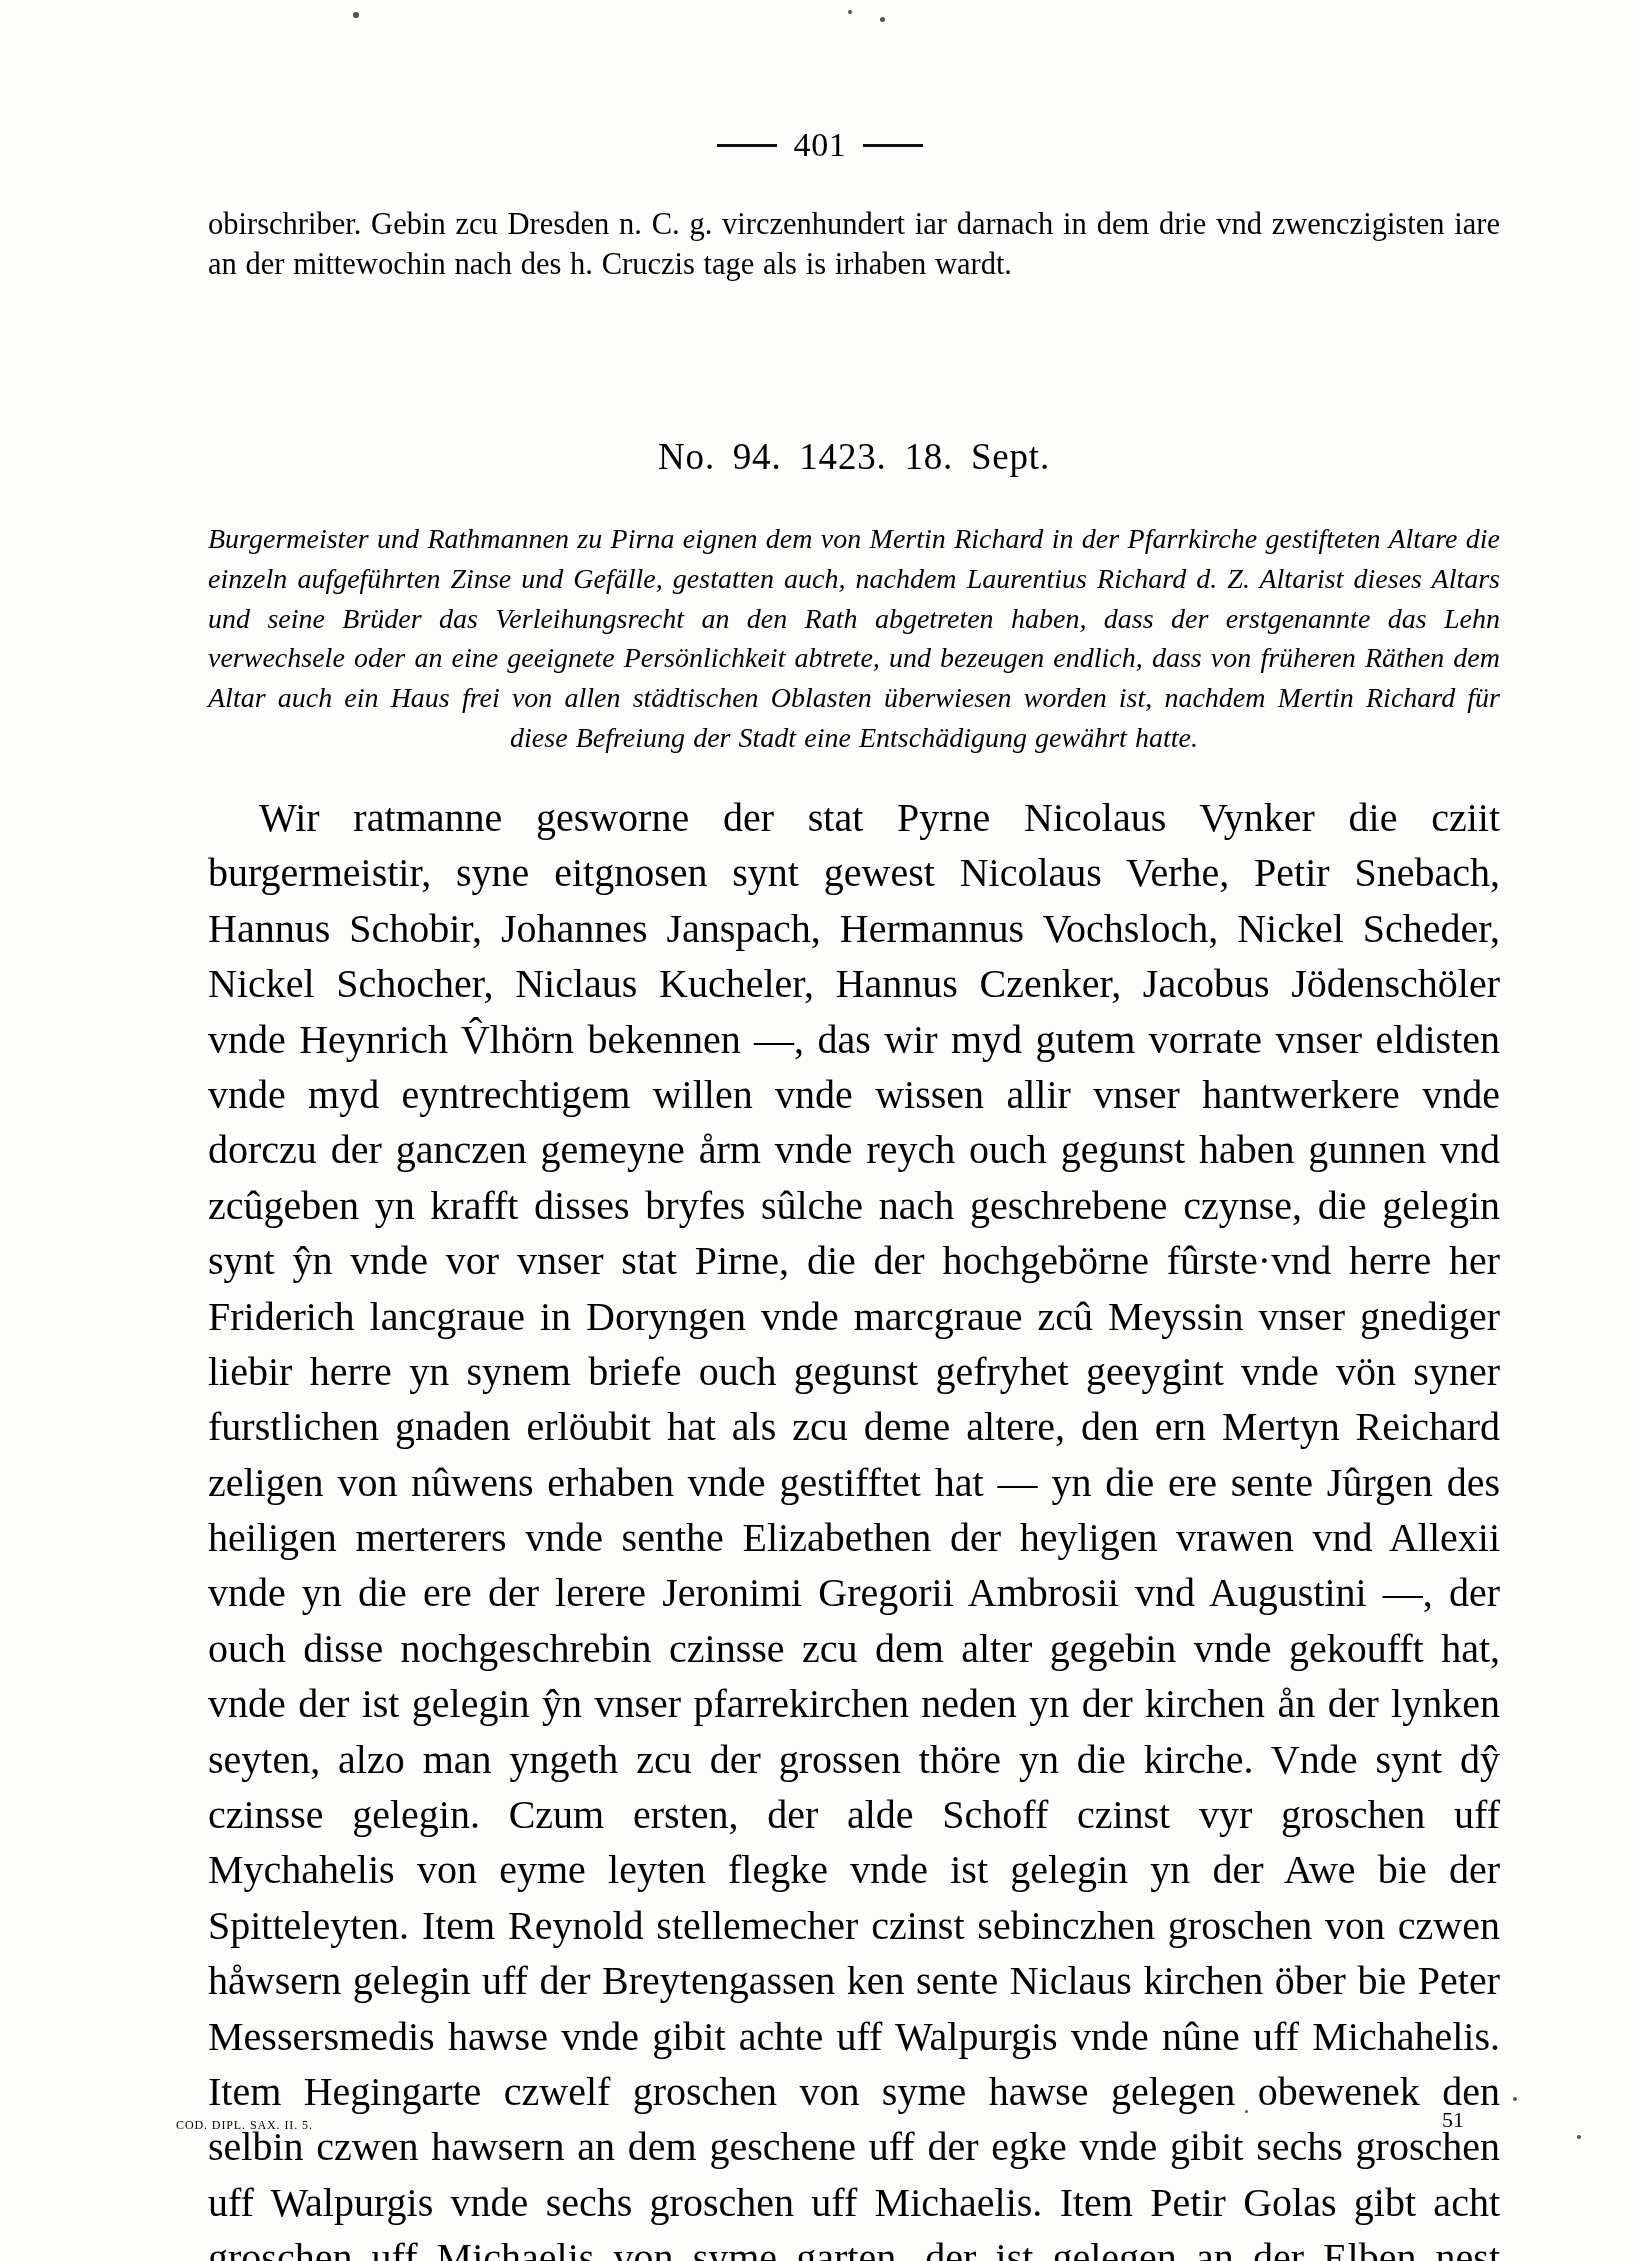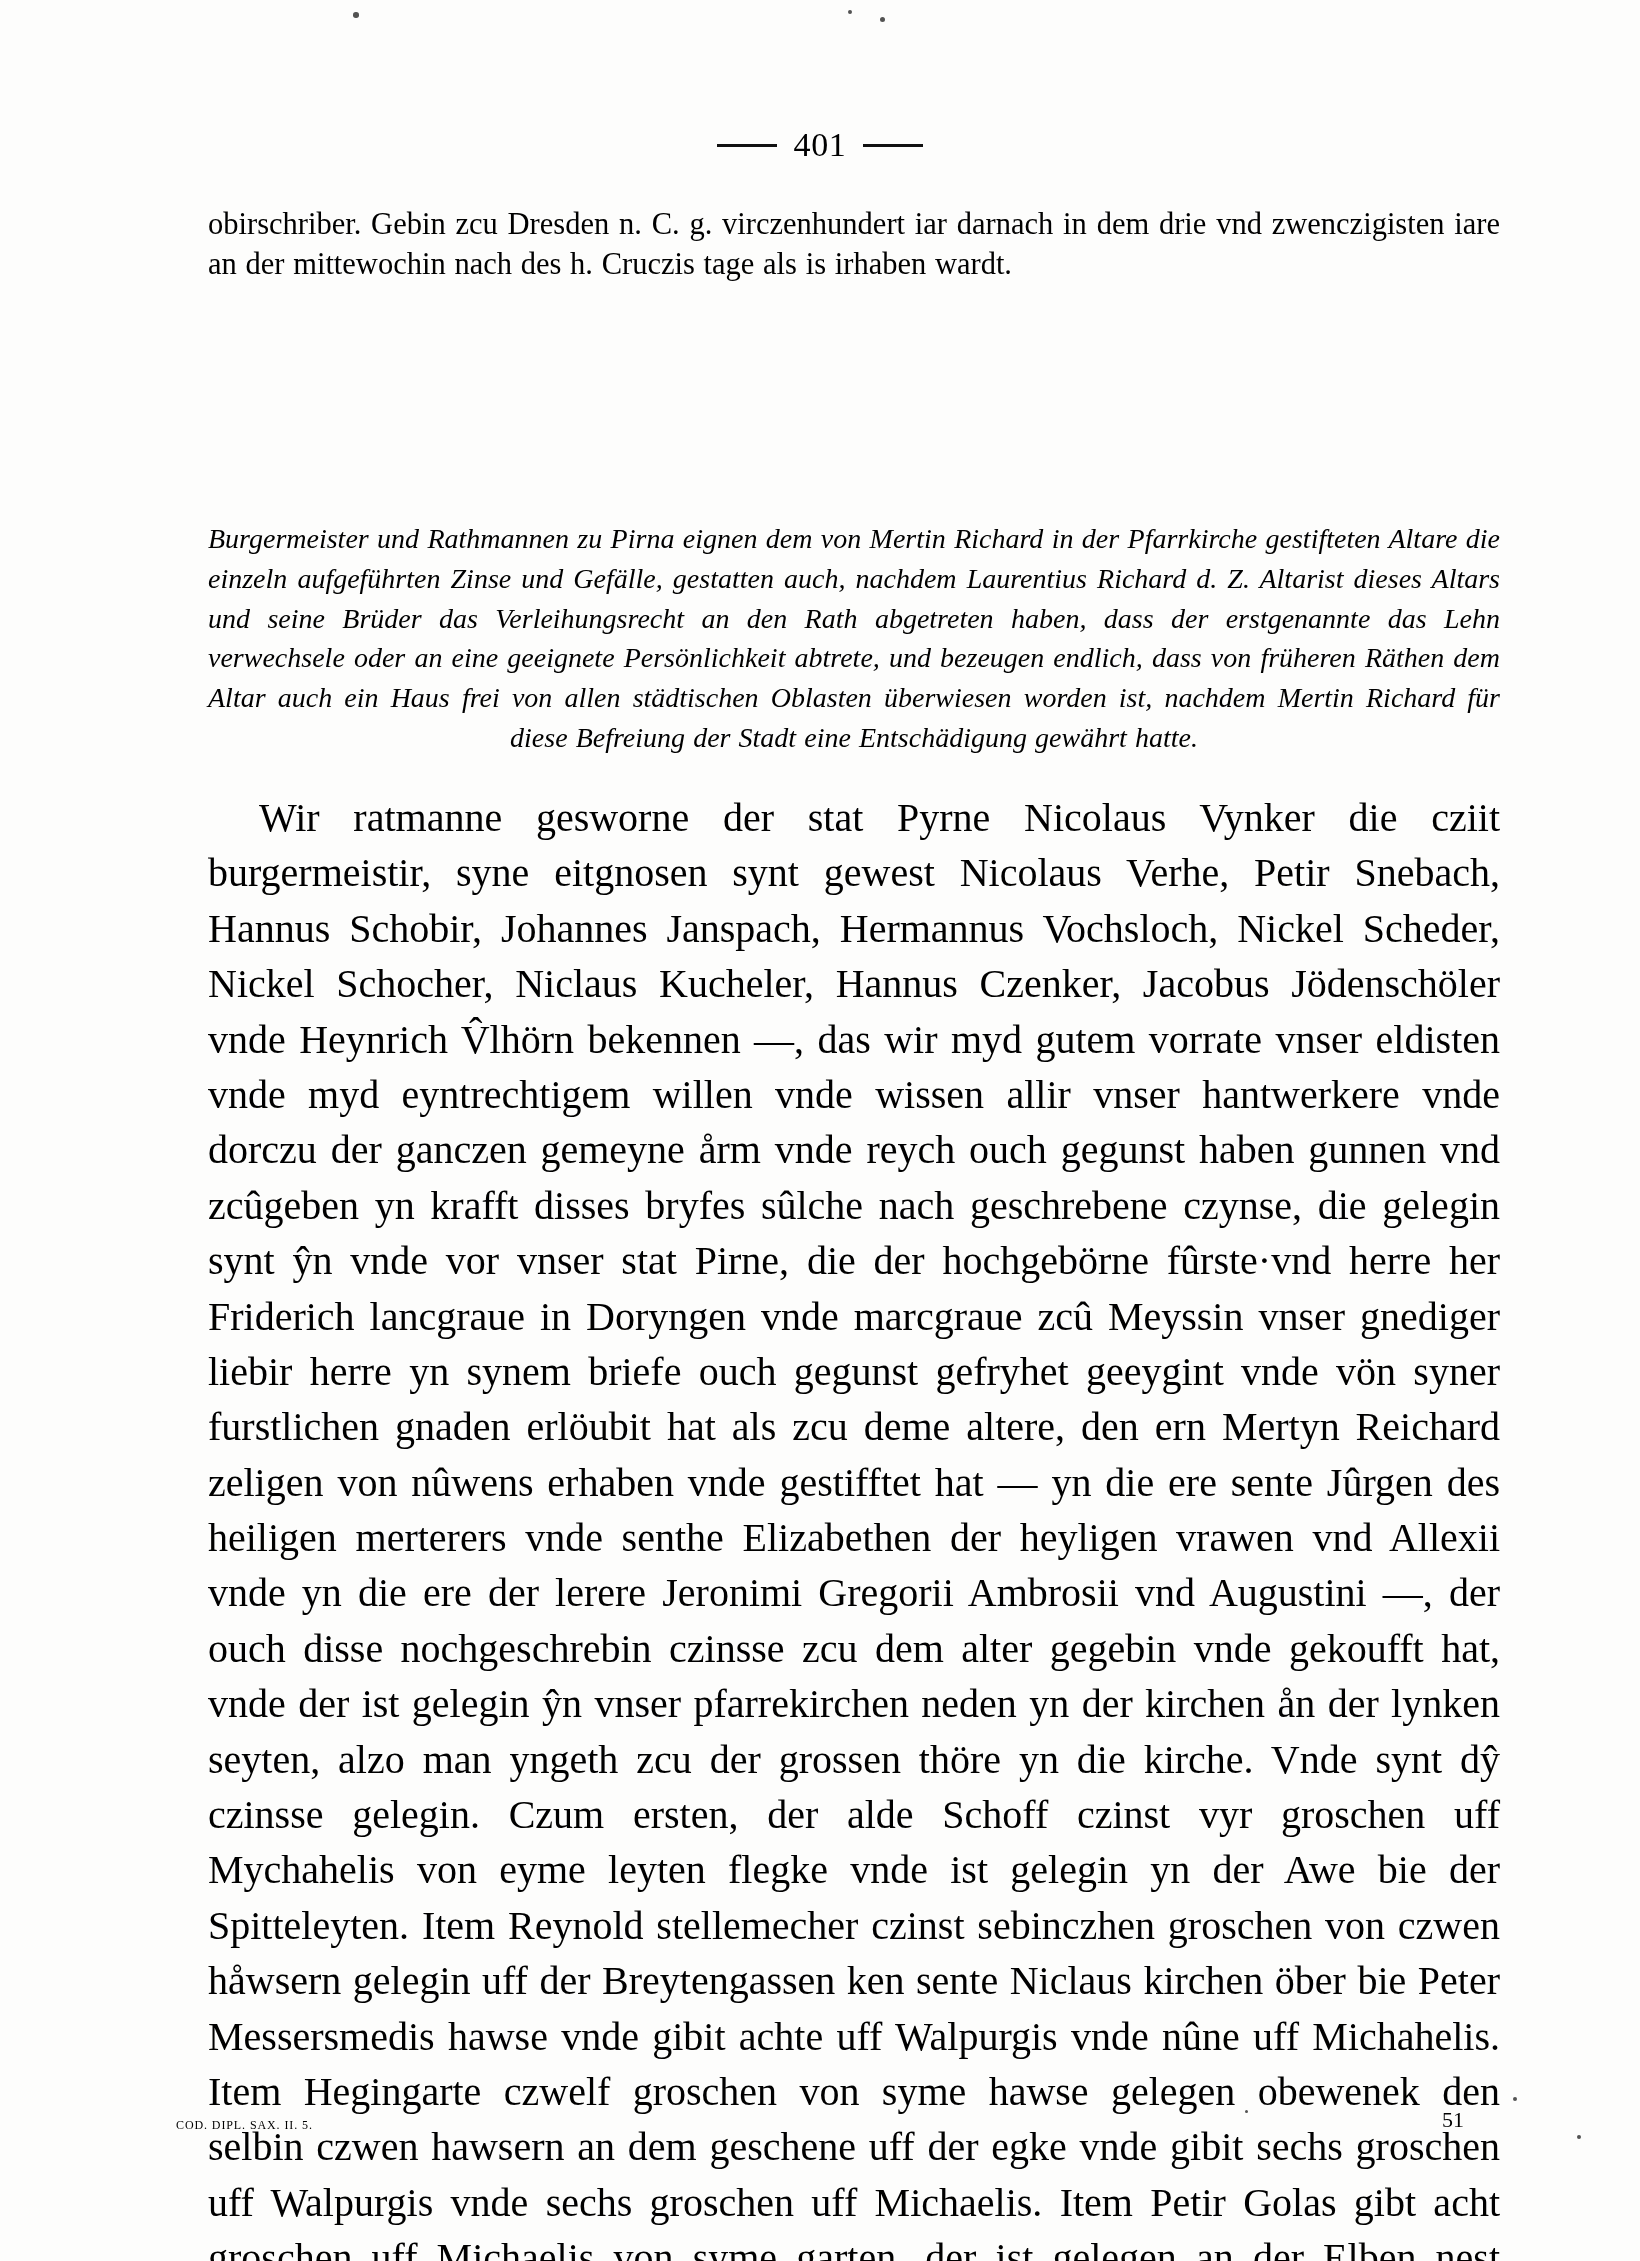--- a/index.html
+++ b/index.html
@@ -150,20 +150,25 @@
   <span class="speck" style="left:1577px;top:2135px;width:3.9px;height:3.9px;"></span>
   <span class="speck" style="left:1245px;top:2110px;width:3.3px;height:3.3px;"></span>
 
   <div class="running-head">
     <span class="rule"></span><span class="folio">401</span><span class="rule"></span>
   </div>
 
   <div class="col tail-para">obirschriber. Gebin zcu Dresden n. C. g. virczenhundert iar darnach in dem drie vnd zwen­czigisten iare an der mittewochin nach des h. Cruczis tage als is irhaben wardt.</div>
 
 
+  <div class="col doc-heading">
+    <span>No. 94.</span>
+    <span>1423.</span>
+    <span>18. Sept.</span>
+  </div>
 
   <div class="col regest">Burgermeister und Rathmannen zu Pirna eignen dem von Mertin Richard in der Pfarrkirche gestifteten Altare die einzeln aufgeführten Zinse und Gefälle, gestatten auch, nachdem Laurentius Richard d. Z. Altarist dieses Altars und seine Brüder das Verleihungsrecht an den Rath abgetreten haben, dass der erstgenannte das Lehn verwechsele oder an eine geeignete Persönlichkeit abtrete, und bezeugen endlich, dass von früheren Räthen dem Altar auch ein Haus frei von allen städtischen Oblasten überwiesen worden ist, nachdem Mertin Richard für diese Befreiung der Stadt eine Entschädigung gewährt hatte.</div>
 
   <div class="col body-text">Wir ratmanne gesworne der stat Pyrne Nicolaus Vynker die cziit burgermeistir, syne eitgnosen synt gewest Nicolaus Verhe, Petir Snebach, Hannus Schobir, Johannes Janspach, Hermannus Vochsloch, Nickel Scheder, Nickel Schocher, Niclaus Kucheler, Hannus Czenker, Jacobus Jödenschöler vnde Heynrich V̂lhörn bekennen —, das wir myd gutem vorrate vnser eldisten vnde myd eyntrechtigem willen vnde wissen allir vnser hantwerkere vnde dorczu der ganczen gemeyne årm vnde reych ouch gegunst haben gunnen vnd zcûgeben yn krafft disses bryfes sûlche nach geschrebene czynse, die gelegin synt ŷn vnde vor vnser stat Pirne, die der hochgebörne fûrste·vnd herre her Friderich lancgraue in Doryngen vnde marcgraue zcû Meyssin vnser gnediger liebir herre yn synem briefe ouch gegunst gefryhet geeygint vnde vön syner furstlichen gnaden erlöubit hat als zcu deme altere, den ern Mertyn Reichard zeligen von nûwens erhaben vnde gestifftet hat — yn die ere sente Jûrgen des heiligen merterers vnde senthe Elizabethen der heyligen vrawen vnd Allexii vnde yn die ere der lerere Jeronimi Gregorii Ambrosii vnd Augustini —, der ouch disse nochgeschrebin czinsse zcu dem alter gegebin vnde gekoufft hat, vnde der ist gelegin ŷn vnser pfarrekirchen neden yn der kirchen ån der lynken seyten, alzo man yngeth zcu der grossen thöre yn die kirche. Vnde synt dŷ czinsse gelegin. Czum ersten, der alde Schoff czinst vyr groschen uff Mychahelis von eyme leyten flegke vnde ist gelegin yn der Awe bie der Spitteleyten. Item Reynold stellemecher czinst sebinczhen groschen von czwen håwsern gelegin uff der Breytengassen ken sente Niclaus kirchen öber bie Peter Messersmedis hawse vnde gibit achte uff Walpurgis vnde nûne uff Michahelis. Item Hegingarte czwelf groschen von syme hawse gelegen obewenek den selbin czwen hawsern an dem geschene uff der egke vnde gibit sechs groschen uff Walpurgis vnde sechs groschen uff Michaelis. Item Petir Golas gibt acht groschen uff Michaelis von syme garten, der ist gelegen an der Elben nest hinder dem verhawse. Item Mathis Benys von syme hawse gelegin ŷn der Kuttelgasse by dem obir kûttelhofe an der egken gibit czwene gr. uff Walpurgis vnde czwene uff Michaelis. Item Peter Scheferynne von yrem garten gibit vyr groschen uf Michaelis, der ist gelegin vor dem Nuwen thore nest bŷ der mûwern uff die rechte hant, alz mån ken Dresden fert, vnde ken deme Hoitberge obir. Item Byel czwelf gr. uff Michaelis von syme garten, der ist</div>
 
   <div class="footer">
     <span class="sig">COD. DIPL. SAX. II. 5.</span>
     <span class="pageno">51</span>
   </div>
 

